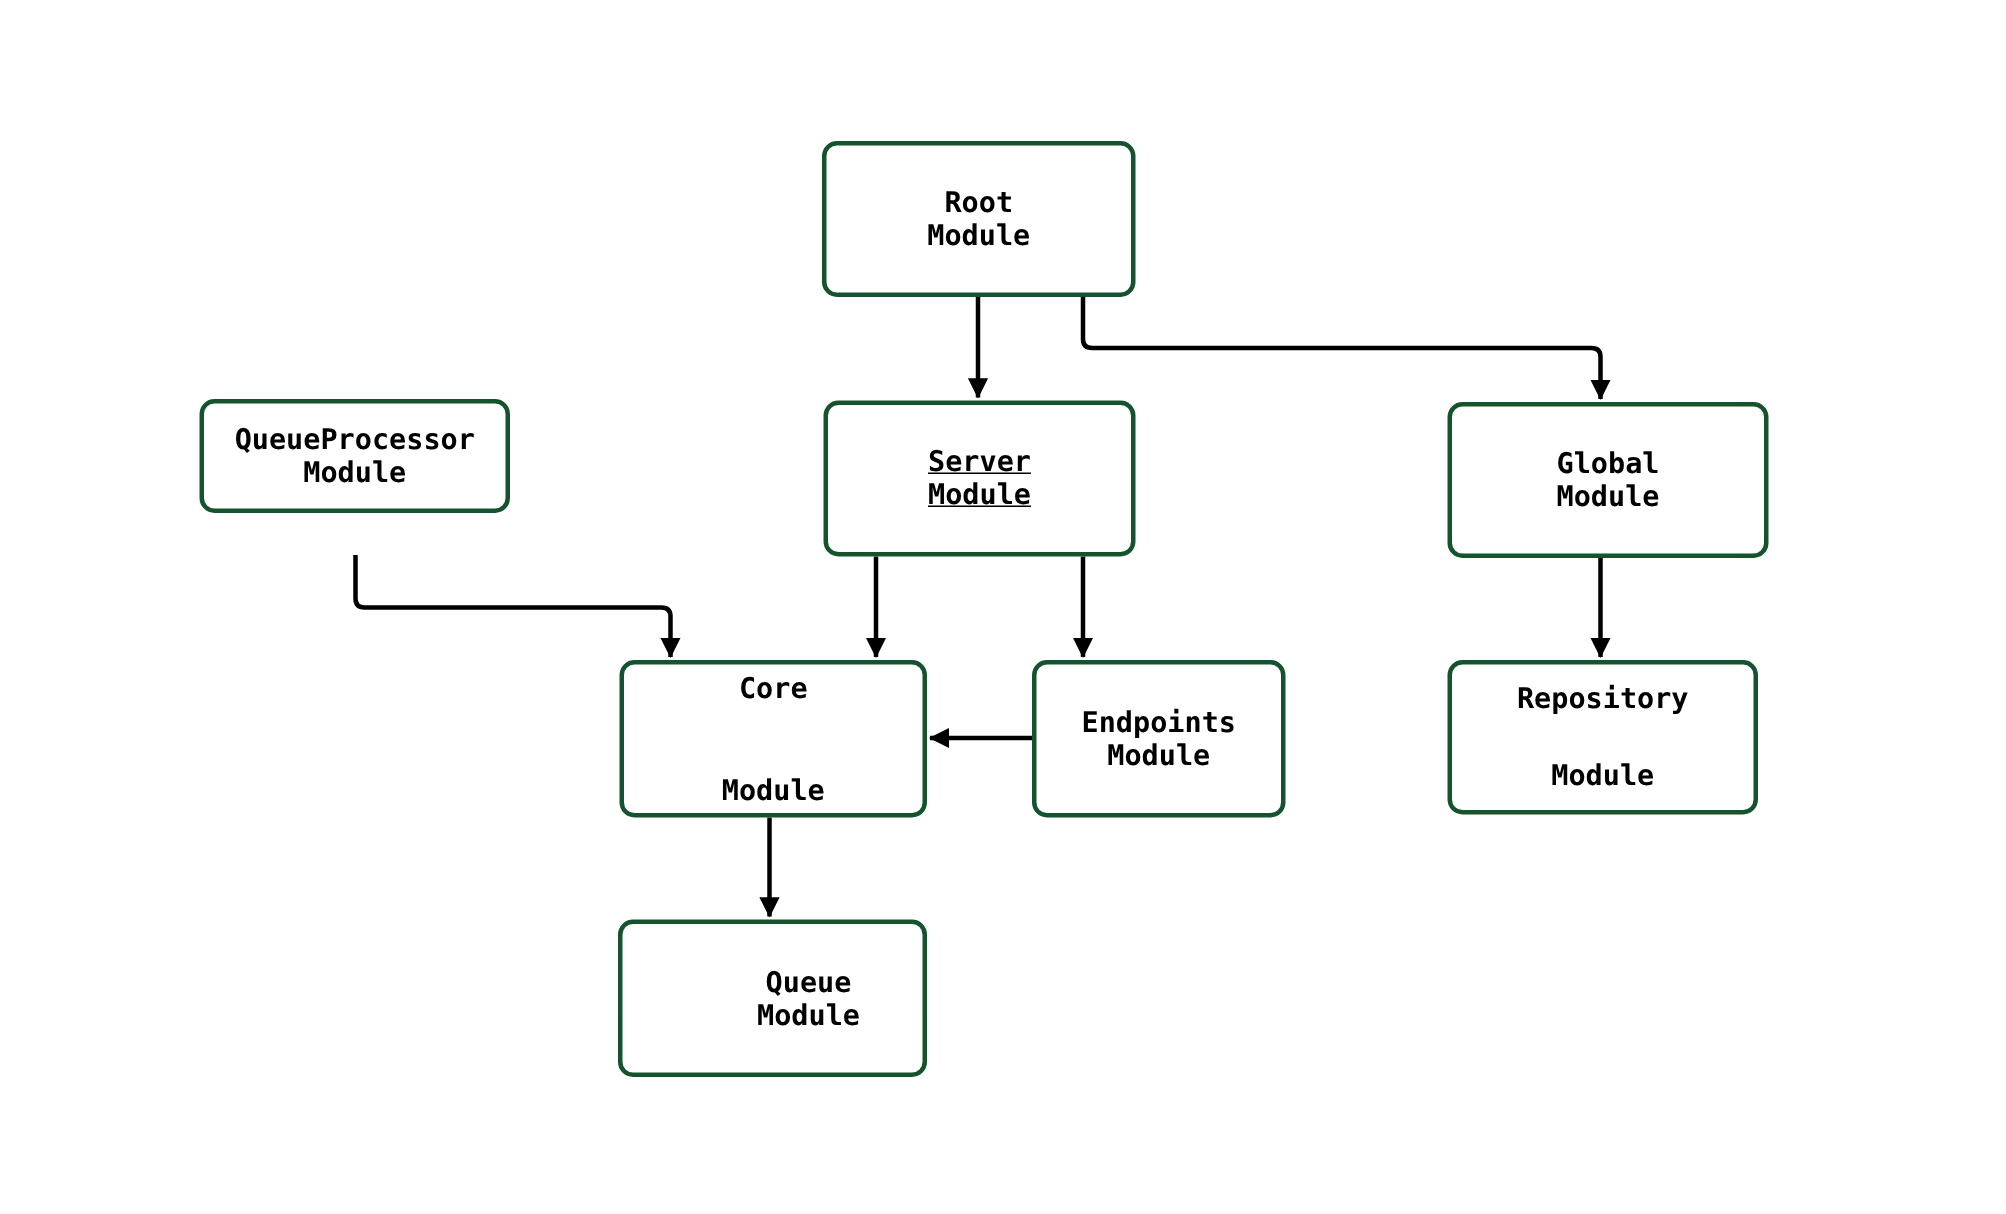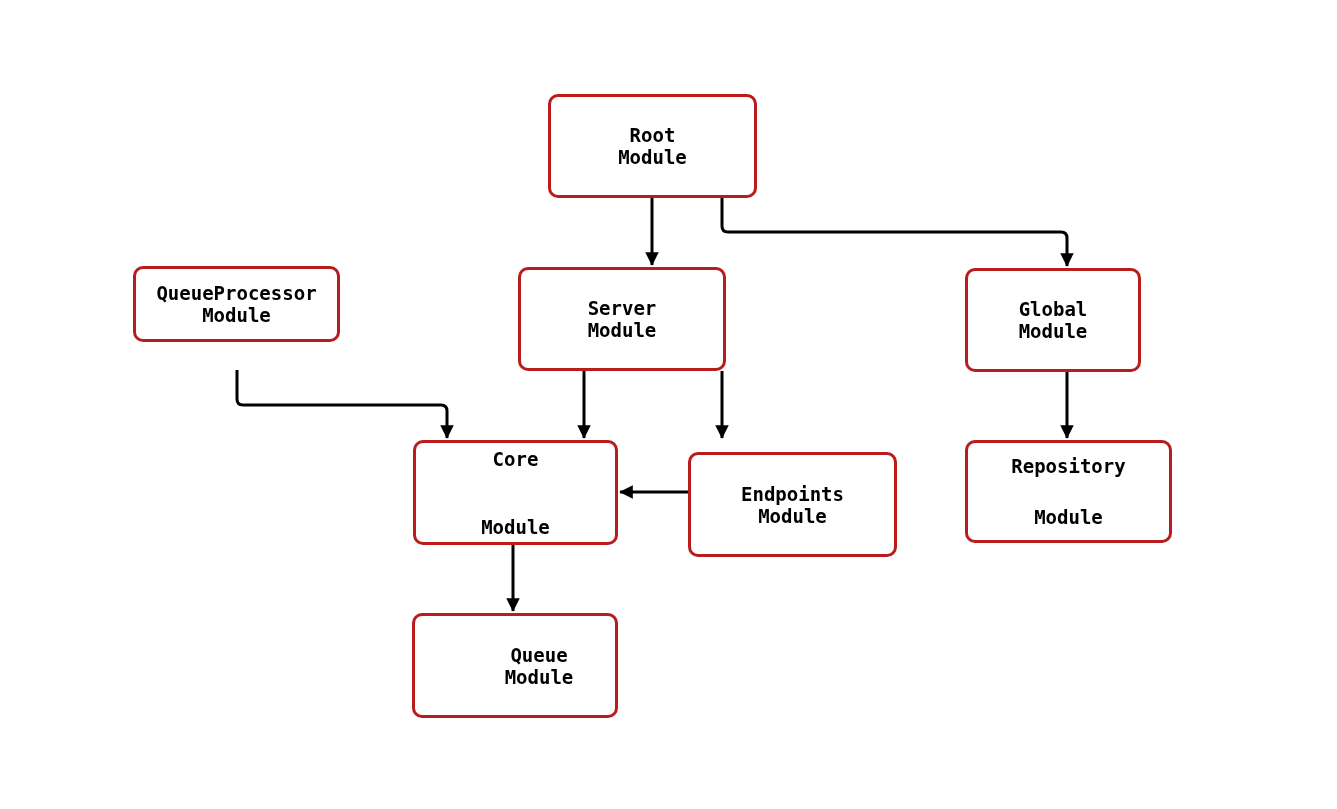--- a/index.html
+++ b/index.html
@@ -28,21 +28,21 @@
     stroke-width: 3;
   }
   #arrowhead path {
     fill: #000000;
     stroke: none;
   }
   .node {
     position: absolute;
     box-sizing: border-box;
     background: #ffffff;
-    border: 3px solid #b91c1c;
+    border: 3px solid #14532d;
     border-radius: 10px;
     display: flex;
     flex-direction: column;
     align-items: center;
     justify-content: center;
     text-align: center;
   }
   .node-line {
     display: block;
     font-size: 19px;
@@ -76,36 +76,36 @@
   <div class="node" style="left: 548px; top: 94px; width: 209px; height: 104px;">
     <span class="node-line">Root</span>
     <span class="node-line">Module</span>
   </div>
 
   <div class="node" style="left: 133px; top: 266px; width: 207px; height: 76px;">
     <span class="node-line">QueueProcessor</span>
     <span class="node-line">Module</span>
   </div>
 
-  <div class="node" style="left: 518px; top: 267px; width: 208px; height: 104px;">
+  <div class="node" style="left: 549px; top: 267px; width: 208px; height: 104px; text-decoration: underline;">
     <span class="node-line">Server</span>
     <span class="node-line">Module</span>
   </div>
 
-  <div class="node" style="left: 965px; top: 268px; width: 176px; height: 104px;">
+  <div class="node" style="left: 965px; top: 268px; width: 214px; height: 104px;">
     <span class="node-line">Global</span>
     <span class="node-line">Module</span>
   </div>
 
   <div class="node" style="left: 413px; top: 440px; width: 205px; height: 105px; gap: 46px;">
     <span class="node-line">Core</span>
     <span class="node-line">Module</span>
   </div>
 
-  <div class="node" style="left: 688px; top: 452px; width: 209px; height: 105px;">
+  <div class="node" style="left: 688px; top: 440px; width: 169px; height: 105px;">
     <span class="node-line">Endpoints</span>
     <span class="node-line">Module</span>
   </div>
 
   <div class="node" style="left: 965px; top: 440px; width: 207px; height: 103px; gap: 29px;">
     <span class="node-line">Repository</span>
     <span class="node-line">Module</span>
   </div>
 
   <div class="node" style="left: 412px; top: 613px; width: 206px; height: 105px; padding-left: 48px;">

